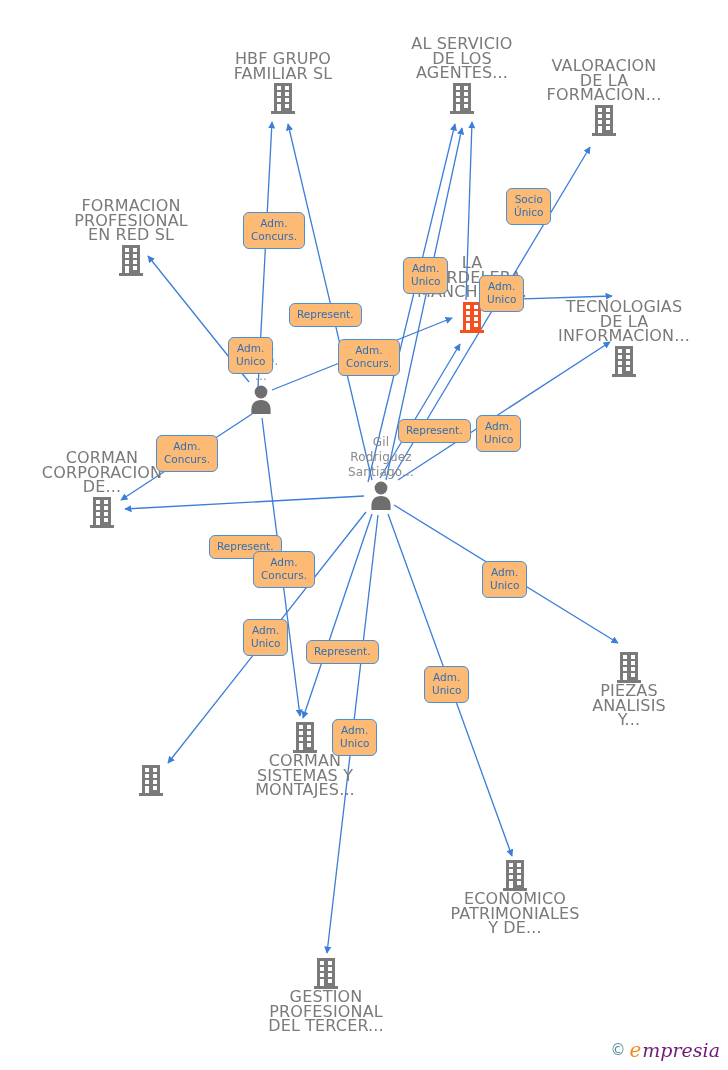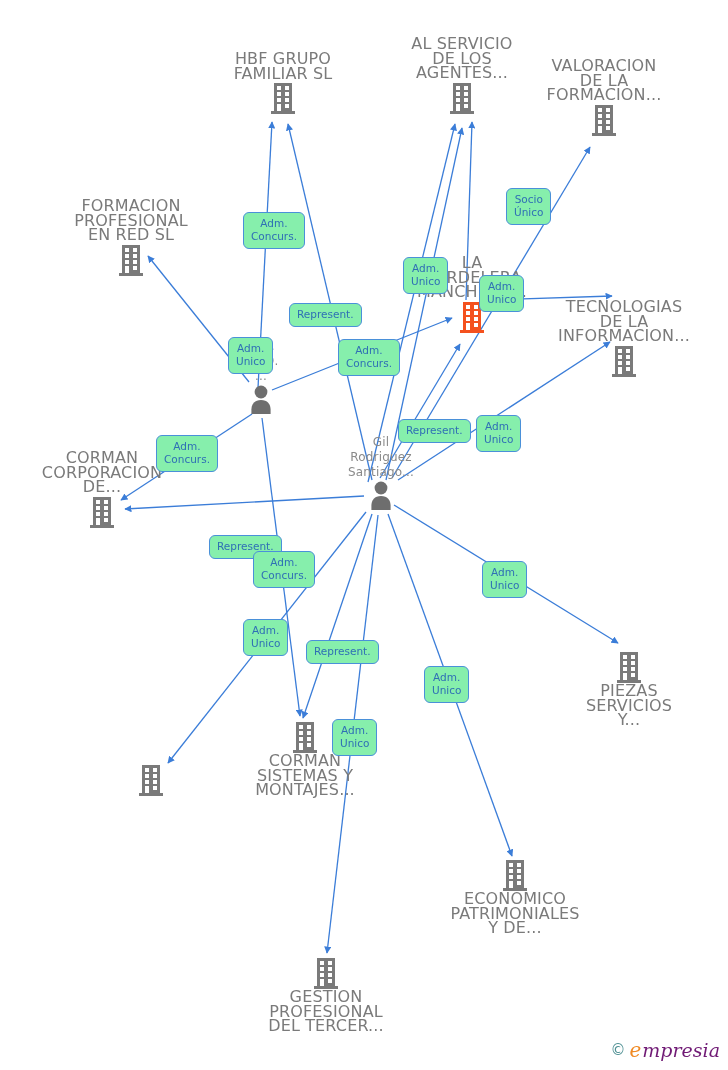--- a/index.html
+++ b/index.html
@@ -51,21 +51,21 @@
   .icon-wrap svg { display: inline-block; }
 
   
   .node.below .icon-wrap { margin-bottom: 2px; }
   .node.above .icon-wrap { margin-top: 2px; }
 
   
   .chip {
     position: absolute;
     z-index: 6;
-    background: #86efac;
+    background: #fdba74;
     border: 1.6px solid #4a90d9;
     border-radius: 6px;
     color: #2f6fb5;
     font-size: 10.5px;
     line-height: 13px;
     text-align: center;
     padding: 4px 7px 5px 7px;
     white-space: pre-line;
     box-sizing: border-box;
   }
@@ -302,21 +302,21 @@
               <rect x="9" y="11" width="4" height="4"></rect>
               <rect x="17" y="11" width="4" height="4"></rect>
               <rect x="9" y="17" width="4" height="4"></rect>
               <rect x="17" y="17" width="4" height="4"></rect>
               <rect x="9" y="23" width="4" height="4"></rect>
               <rect x="17" y="23" width="4" height="4"></rect>
               <rect x="9" y="23" width="4" height="7"></rect>
             </g>
           </svg></span>
         <div class="node-label">PIEZAS
-SERVICIOS
+ANALISIS
 Y...</div>
       </div>
       <div class="node above" style="left: 305px; top: 718px;">
         <span class="icon-wrap"><svg width="30" height="34" viewBox="0 0 30 34">
             <g fill="#7a7a7a">
               <path d="M6 2 h18 v28 h-18 z"></path>
               <rect x="3" y="30" width="24" height="3"></rect>
             </g>
             <g fill="#ffffff">
               <rect x="9" y="5" width="4" height="4"></rect>

